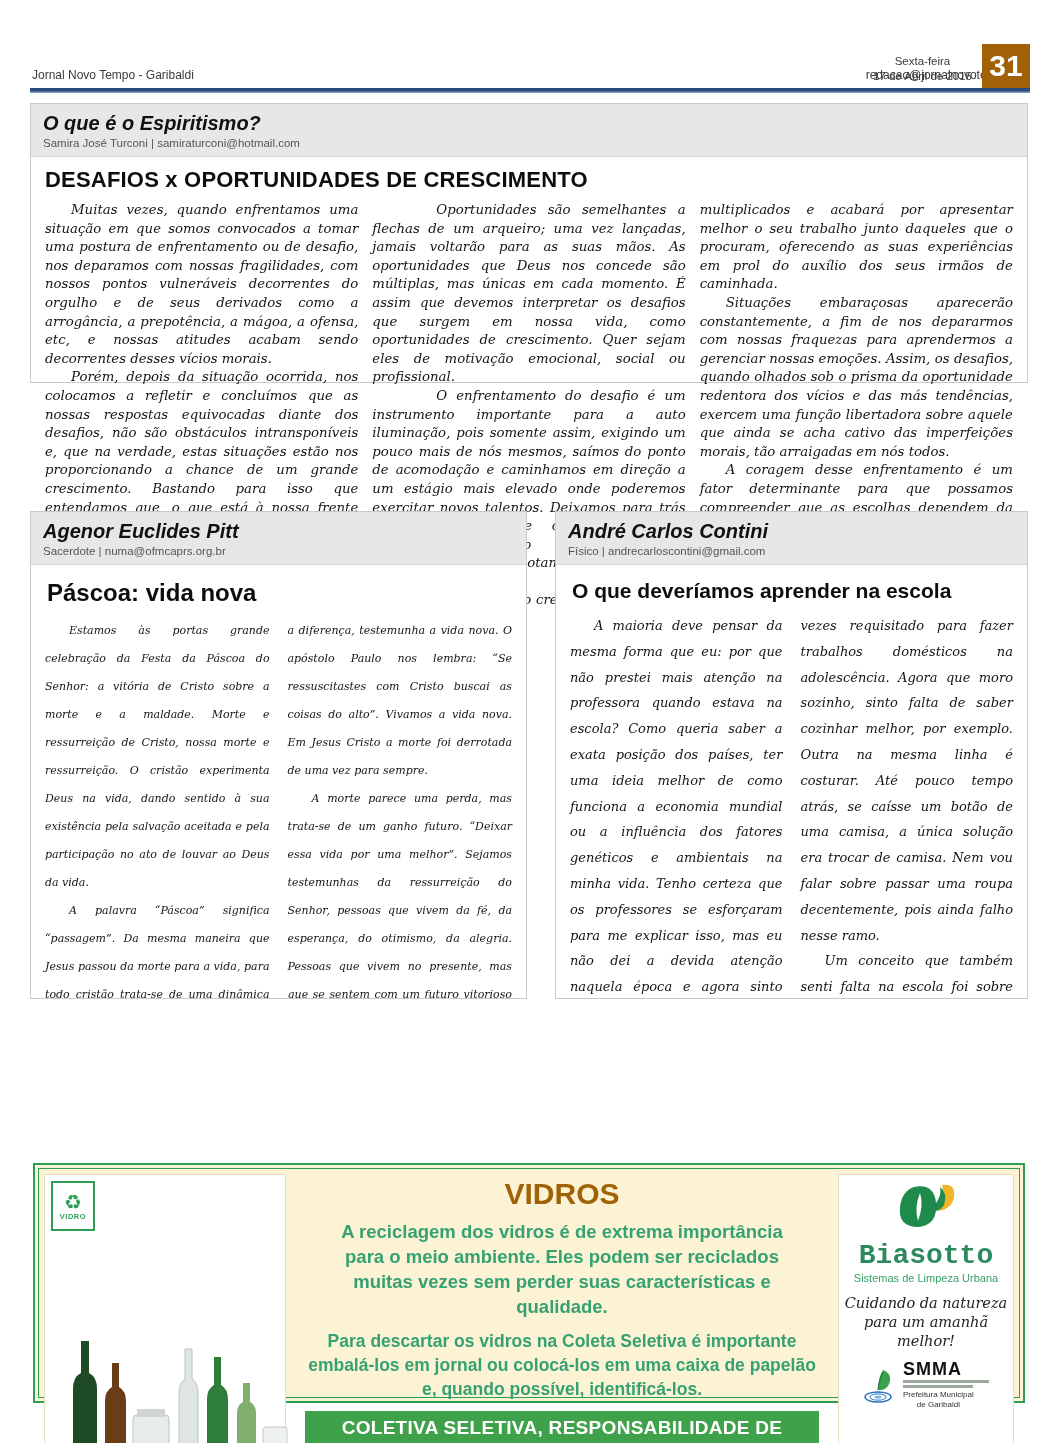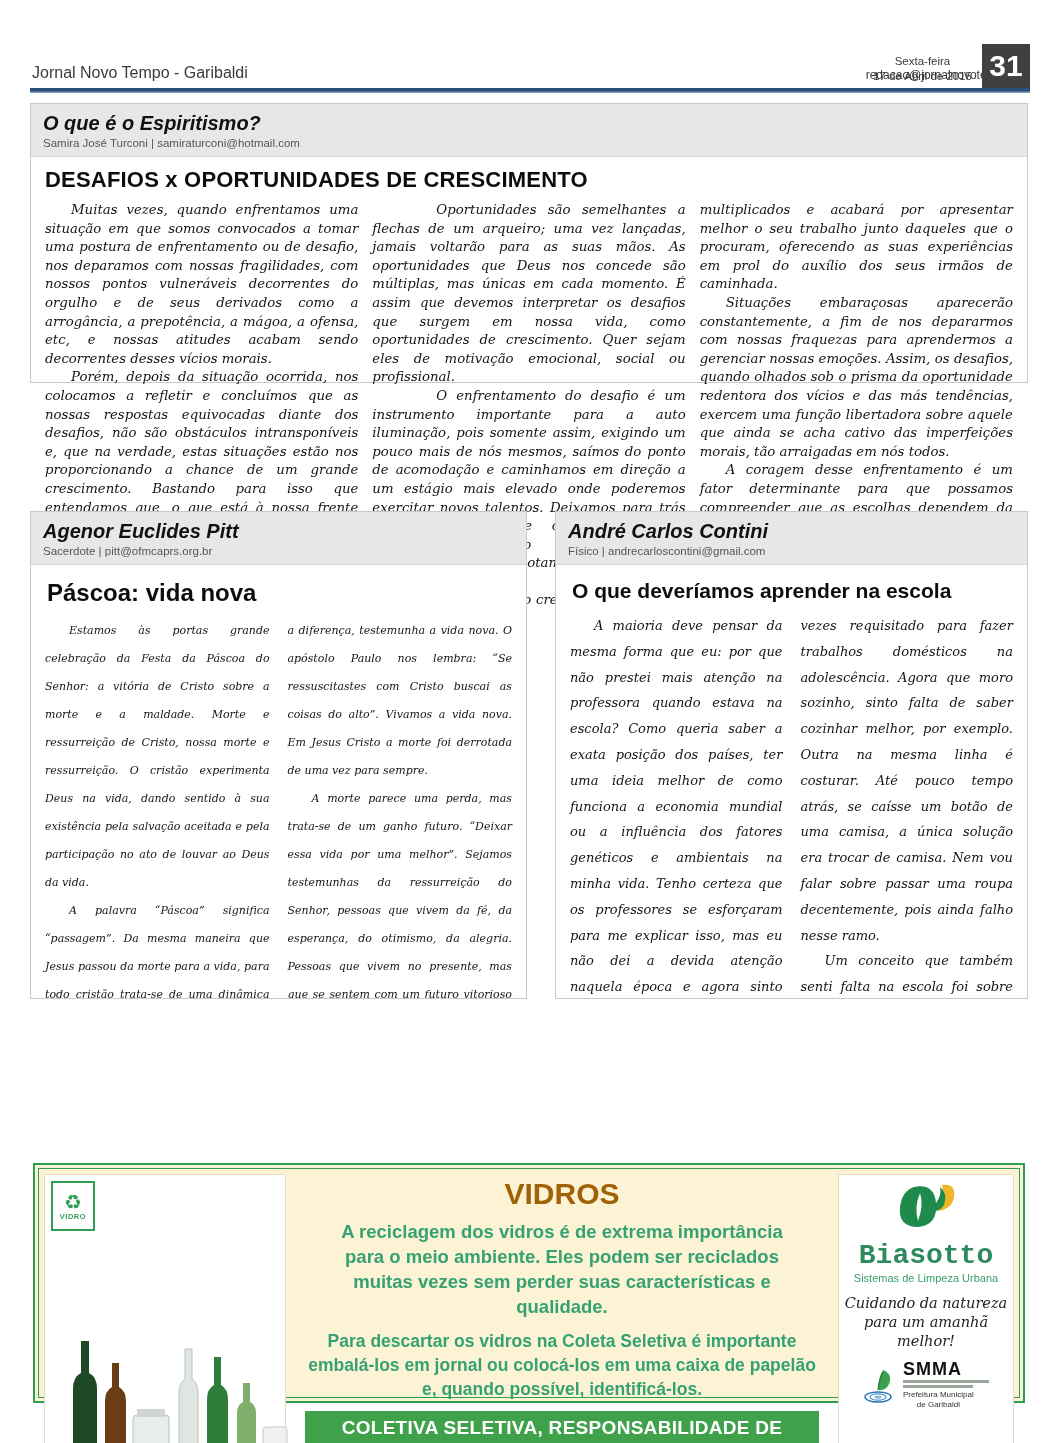--- a/index.html
+++ b/index.html
@@ -1,24 +1,24 @@
 <!DOCTYPE html>
 <html><head>
 <meta charset="utf-8">
 <style>
   html,body{margin:0;padding:0;background:#f2f2f2;}
   .page{position:relative;width:1058px;height:1443px;background:#ffffff;margin:0 auto;
         font-family:"Liberation Sans",sans-serif;color:#1a1a1a;overflow:hidden;}
 
   
   .masthead{position:absolute;left:30px;right:28px;top:46px;height:42px;}
-  .mast-left{position:absolute;left:2px;bottom:6px;font-size:16px;color:#3a3a3a;}
+  .mast-left{position:absolute;left:2px;bottom:6px;font-size:12px;color:#3a3a3a;}
   .mast-center{position:absolute;left:0;right:0;bottom:6px;text-align:right;font-size:12px;color:#3a3a3a;}
   .mast-right{position:absolute;right:58px;bottom:4px;text-align:center;font-size:11.5px;color:#3a3a3a;line-height:15px;}
-  .page-num{position:absolute;right:0;top:-2px;width:48px;height:44px;background:#404040;
+  .page-num{position:absolute;right:0;top:-2px;width:48px;height:44px;background:#a16207;
             color:#fff;font-size:30px;font-weight:bold;display:flex;align-items:center;justify-content:center;}
   .rule{position:absolute;left:30px;right:28px;top:88px;height:5px;
         background:linear-gradient(#2a4d7c 55%, #9db0c9);}
 
   
   .sec{background:#fff;border:1px solid #c9c9c9;}
   .gray-head{background:#e7e7e7;border-bottom:1px solid #d5d5d5;padding:8px 12px 7px 12px;}
   .gray-head h2{margin:0;font-size:20px;font-style:italic;font-weight:bold;color:#111;}
   .gray-head .byline{font-size:11.5px;color:#555;margin-top:2px;}
 
@@ -117,21 +117,21 @@
         </div>
       </div>
     </div>
   </section>
 
   <div class="band">
 
     <section class="sec pascoa">
       <div class="gray-head">
         <h2>Agenor Euclides Pitt</h2>
-        <div class="byline">Sacerdote | pitt@ofmcaprs.org.br</div>
+        <div class="byline">Sacerdote | numa@ofmcaprs.org.br</div>
       </div>
       <div class="sec-body">
         <h1 class="art-title">Páscoa: vida nova</h1>
         <div class="cols2 serif">
           <div class="col">
             <p>Estamos às portas grande celebração da Festa da Páscoa do Senhor: a vitória de Cristo sobre a morte e a maldade. Morte e ressurreição de Cristo, nossa morte e ressurreição. O cristão experimenta Deus na vida, dando sentido à sua existência pela salvação aceitada e pela participação no ato de louvar ao Deus da vida.</p>
             <p>A palavra “Páscoa” significa “passagem”. Da mesma maneira que Jesus passou da morte para a vida, para todo cristão trata-se de uma dinâmica pascal, fazer passagem. Passar da morte para a vida, do pecado para a graça, da violência para a paz, do ódio para o amor, da incredulidade para a fé.</p>
 
           </div>
           <div class="col">

